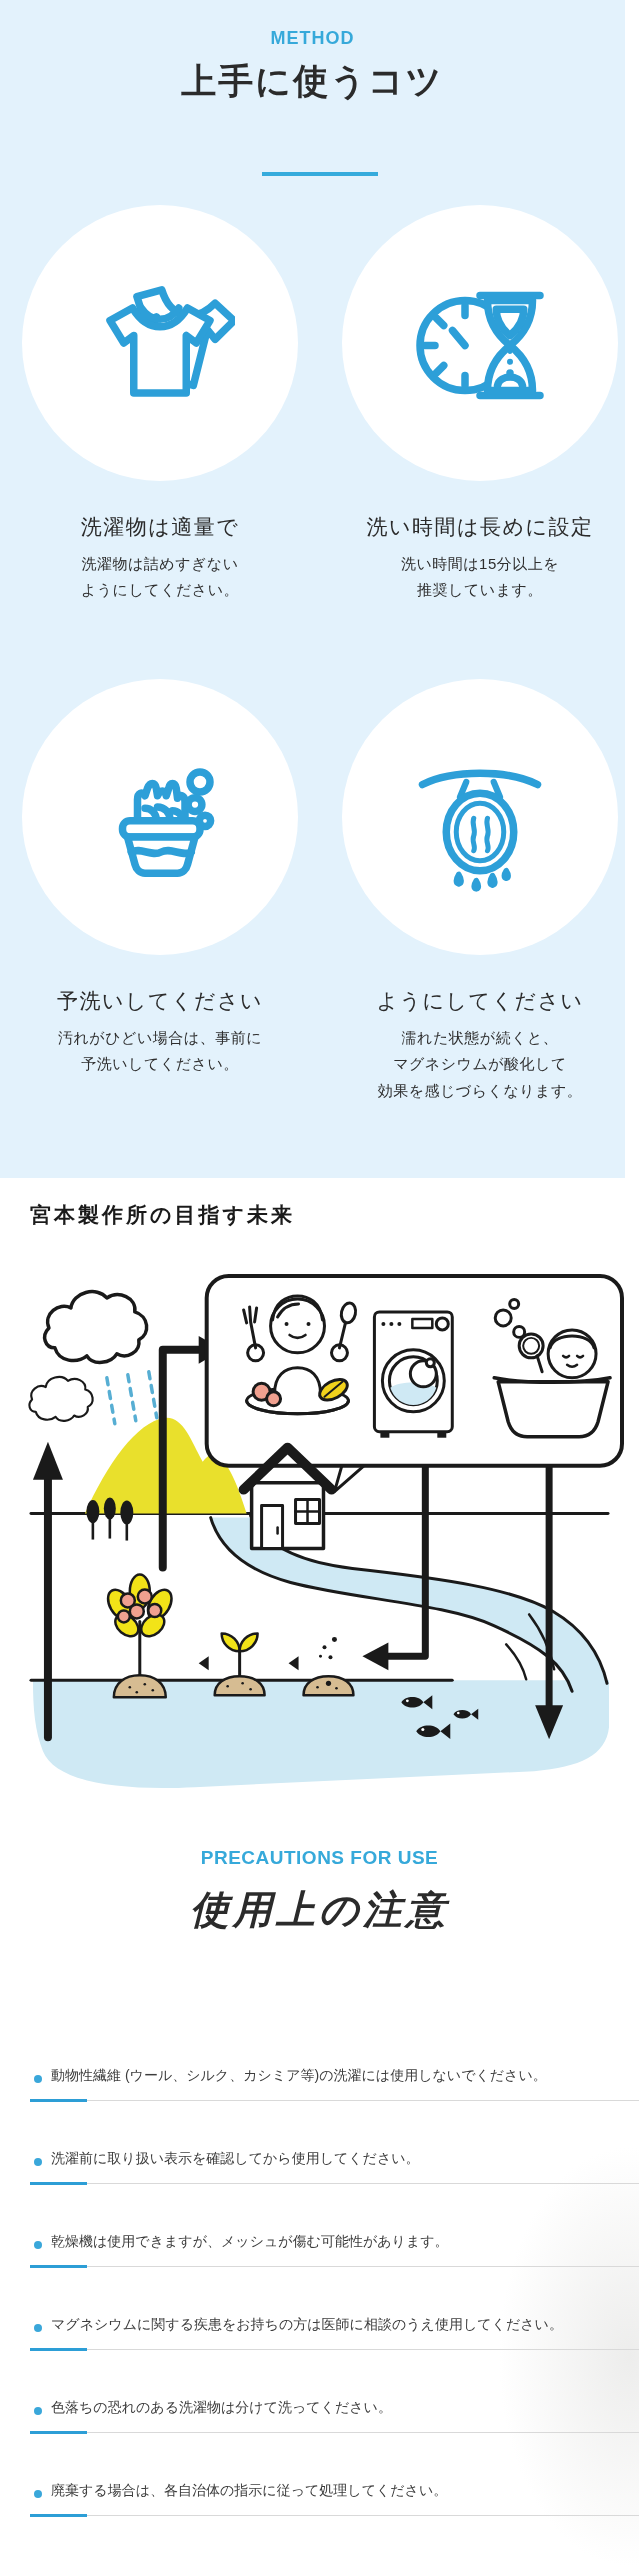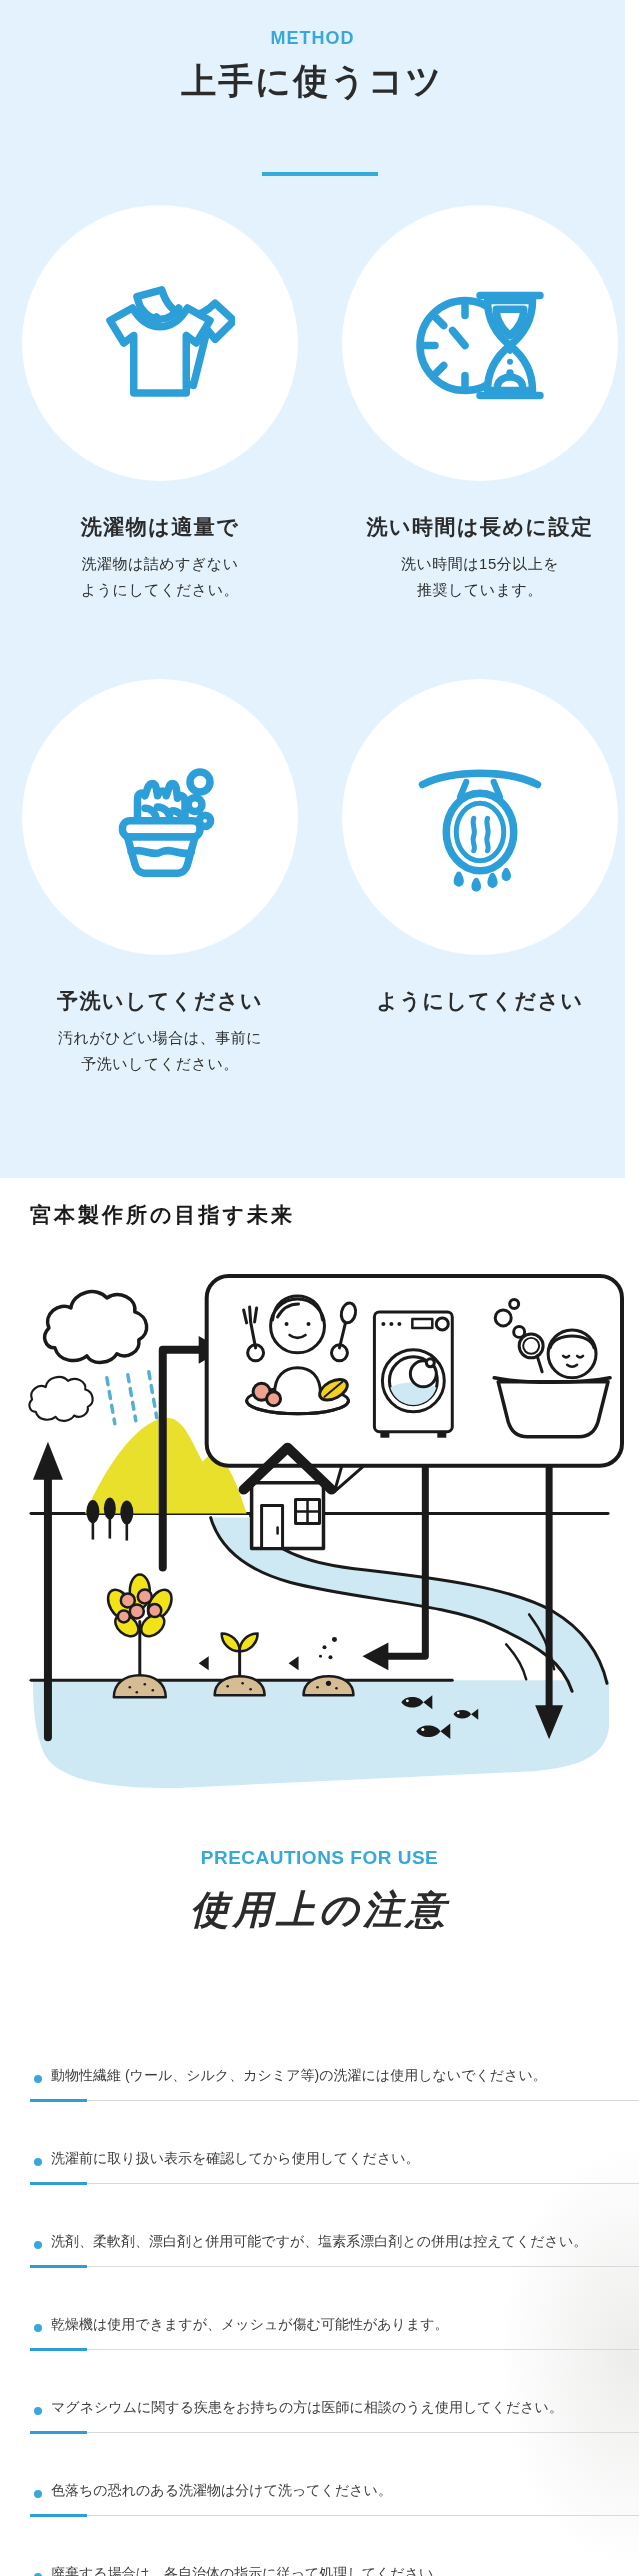--- a/index.html
+++ b/index.html
@@ -10,21 +10,21 @@
   .eyebrow{position:absolute;left:0;top:28px;width:100%;text-align:center;
     font-size:18px;font-weight:bold;color:#36a9da;letter-spacing:1px;}
   .method-title{position:absolute;left:0;top:58px;width:100%;text-align:center;
     font-size:35px;font-weight:bold;color:#2b2b2b;letter-spacing:2px;}
   .title-underline{position:absolute;left:262px;top:172px;width:116px;height:4px;background:#35abdc;}
   .card{position:absolute;width:320px;text-align:center;}
   .card.c0{left:0;top:205px;}  .card.c1{left:320px;top:205px;}
   .card.c2{left:0;top:679px;}  .card.c3{left:320px;top:679px;}
   .card-circle{width:276px;height:276px;margin:0 auto;background:#fff;border-radius:50%;
     display:flex;align-items:center;justify-content:center;}
-  .card-title{margin-top:32px;font-size:21px;font-weight:bold;color:#2b2b2b;letter-spacing:1.5px;}
+  .card-title{margin-top:32px;font-size:21px;font-weight:normal;color:#2b2b2b;letter-spacing:1.5px;}
   .card-desc{margin-top:10px;font-size:15px;line-height:1.75;color:#2e2e2e;
     white-space:pre-line;letter-spacing:0.5px;}
   .blue-icon{stroke:#2d9fd8;fill:none;stroke-width:6;stroke-linecap:round;stroke-linejoin:round;}
   
   .future-title{position:absolute;left:30px;top:1201px;font-size:21px;font-weight:bold;
     color:#1a1a1a;letter-spacing:3px;}
   .future-illustration{position:absolute;left:15px;top:1260px;}
   
   .prec-eyebrow{position:absolute;left:0;top:1847px;width:100%;text-align:center;
     font-size:19px;font-weight:bold;color:#36a9da;letter-spacing:0.5px;}
@@ -109,20 +109,23 @@
         <svg class="blue-icon" width="150" height="150" viewBox="0 0 120 120">
           <path d="M14 34 C38 22 82 22 106 34"></path>
           <path d="M49 32 L44 44 M71 32 L76 44" stroke-width="5"></path>
           <ellipse cx="60" cy="72" rx="27" ry="31" fill="#fff"></ellipse>
           <ellipse cx="60" cy="72" rx="19" ry="23" stroke-width="4"></ellipse>
           <path stroke-width="4" d="M55 61 C53 66 57 70 55 75 C53 80 57 83 55 87 M66 61 C64 66 68 70 66 75 C64 80 68 83 66 87"></path>
           <path stroke-width="4.5" d="M43 106 C40.5 110 40.5 113 43 113.5 C45.5 113 45.5 110 43 106 Z M57 111 C54.8 114.5 54.8 117 57 117.5 C59.2 117 59.2 114.5 57 111 Z M70 107 C67.5 111 67.5 114 70 114.5 C72.5 114 72.5 111 70 107 Z M81 103 C79 106 79 108.5 81 109 C83 108.5 83 106 81 103 Z"></path>
         </svg>
       </div>
       <div class="card-title">ようにしてください</div>
+      <div class="card-desc">濡れた状態が続くと、
+マグネシウムが酸化して
+効果を感じづらくなります。</div>
     </div>
   </section>
 
   <h2 class="future-title" style="margin:0;">宮本製作所の目指す未来</h2>
 
   <svg class="future-illustration" width="609" height="614" viewBox="0 0 610 615">
     <g stroke-linecap="round" stroke-linejoin="round">
 
       <path fill="#cfe9f4" d="M18 421 L595 421 L595 468 C592 496 566 508 520 512 L180 528 C100 532 40 522 28 492 C20 472 18 450 18 421 Z"></path>
 
@@ -315,27 +318,20 @@
     <div class="p-item">
       <div class="p-row">
           <span class="p-bullet"></span>
         <span class="p-text">洗濯前に取り扱い表示を確認してから使用してください。</span>
         </div>
       <div class="p-divider"></div>
     </div>
     <div class="p-item">
       <div class="p-row">
           <span class="p-bullet"></span>
-        <span class="p-text">洗剤、柔軟剤、漂白剤と併用可能ですが、塩素系漂白剤との併用は控えてください。</span>
-        </div>
-      <div class="p-divider"></div>
-    </div>
-    <div class="p-item">
-      <div class="p-row">
-          <span class="p-bullet"></span>
         <span class="p-text">乾燥機は使用できますが、メッシュが傷む可能性があります。</span>
         </div>
       <div class="p-divider"></div>
     </div>
     <div class="p-item">
       <div class="p-row">
           <span class="p-bullet"></span>
         <span class="p-text">マグネシウムに関する疾患をお持ちの方は医師に相談のうえ使用してください。</span>
         </div>
       <div class="p-divider"></div>

